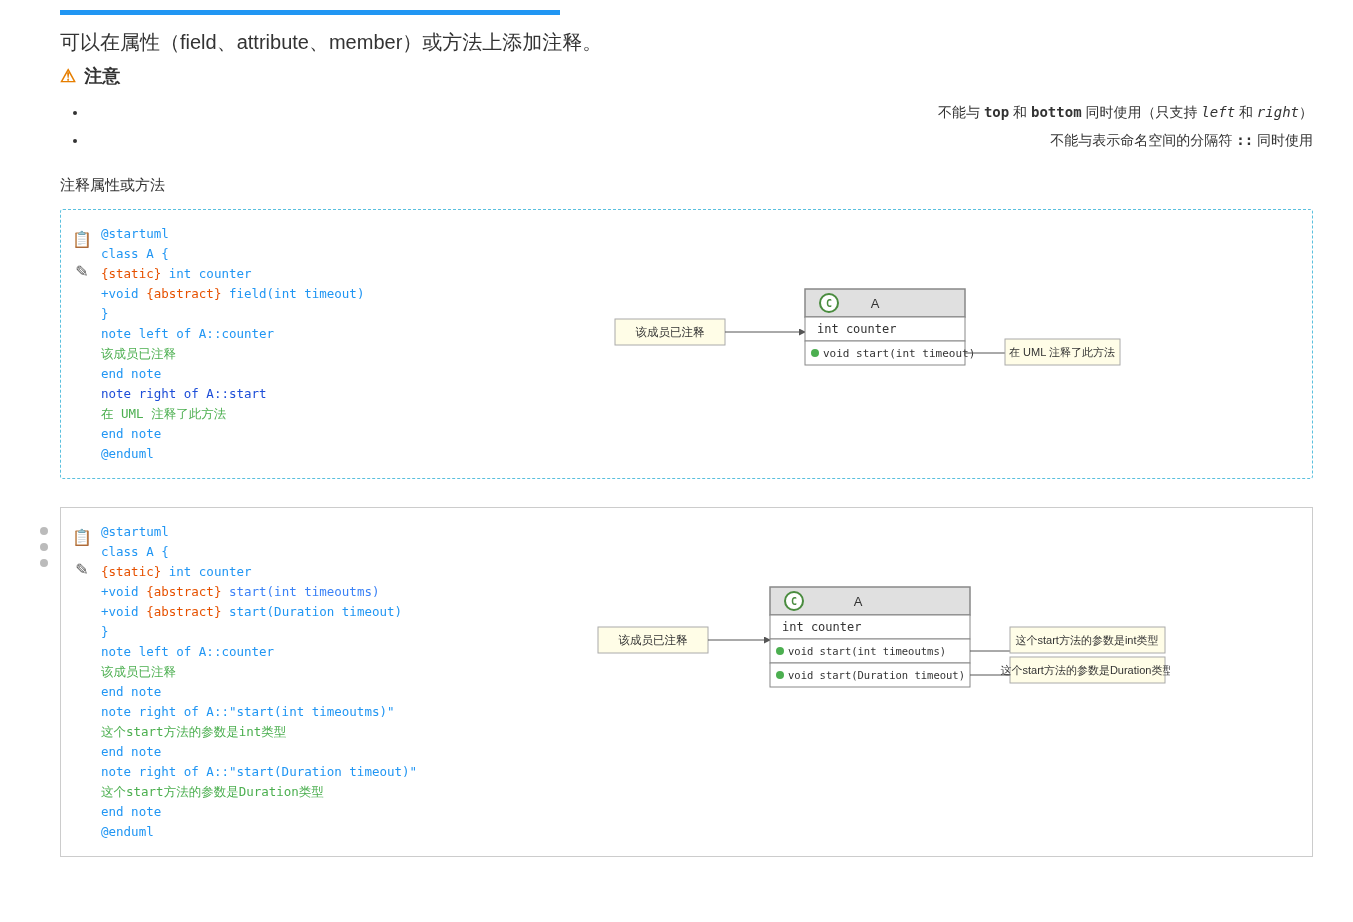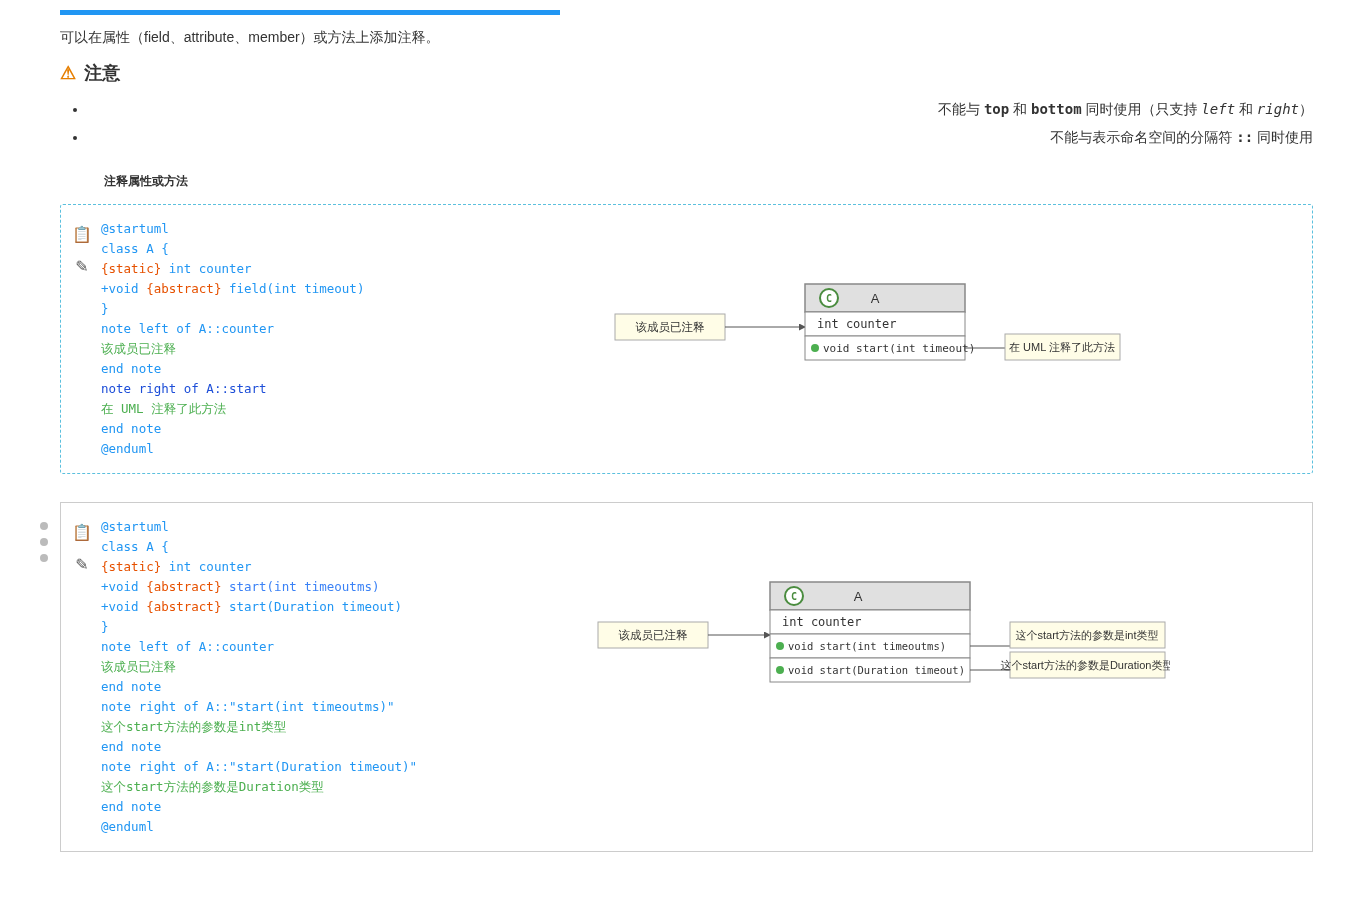--- a/index.html
+++ b/index.html
@@ -15,23 +15,23 @@
     .page-wrapper {
       padding: 10px 40px 60px 60px;
     }
     .top-bar {
       width: 500px;
       height: 5px;
       background: #2196F3;
       margin-bottom: 14px;
     }
     .intro-text {
-      font-size: 14px;
-      color: #333;
-      margin-bottom: 14px;
+      font-size: 20px;
+      color: #333;
+      margin-bottom: 8px;
     }
     .warning-box {
       margin-bottom: 22px;
     }
     .warning-title {
       font-size: 18px;
       font-weight: bold;
       color: #333;
       margin-bottom: 10px;
       display: flex;
@@ -45,26 +45,25 @@
     .warning-list {
       list-style: disc;
       padding-left: 28px;
       line-height: 2;
       text-align: right;
     }
     .warning-list li {
       font-size: 14px;
     }
     .section-title {
-      font-size: 12px;
-      font-weight: bold;
+      font-size: 15px;
+      font-weight: normal;
       color: #333;
       margin-bottom: 14px;
       margin-top: 10px;
-      margin-left: 44px;
     }
     .diagram-container {
       border: 1.5px dashed #5bc0de;
       border-radius: 3px;
       background: #fff;
       padding: 14px 14px 14px 10px;
       margin-bottom: 28px;
       position: relative;
       display: flex;
       align-items: flex-start;

